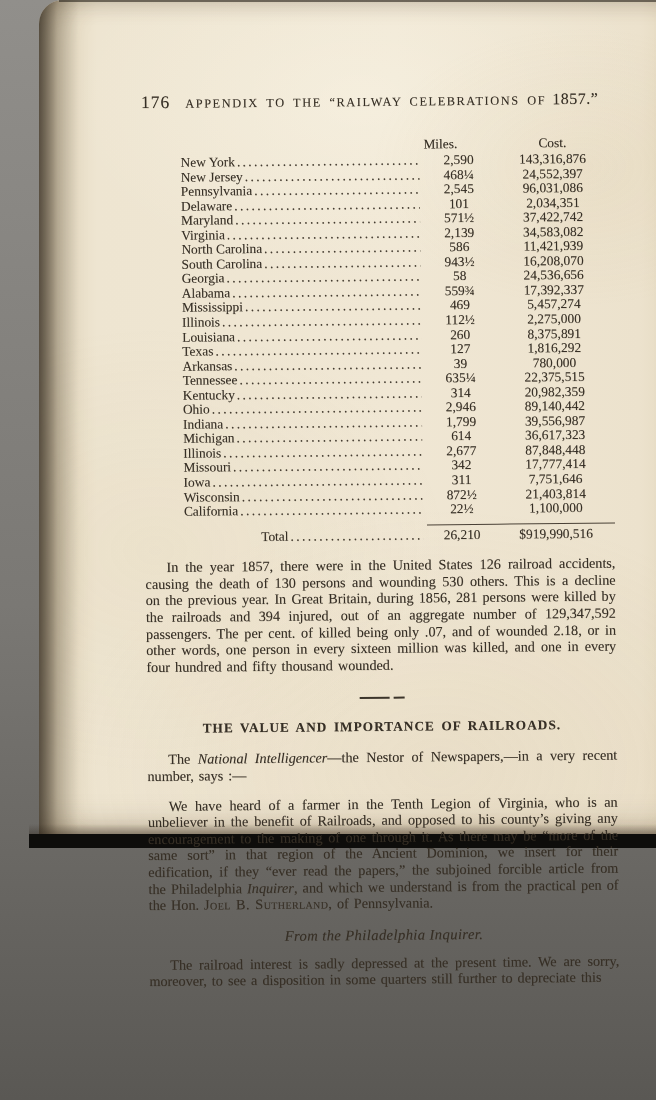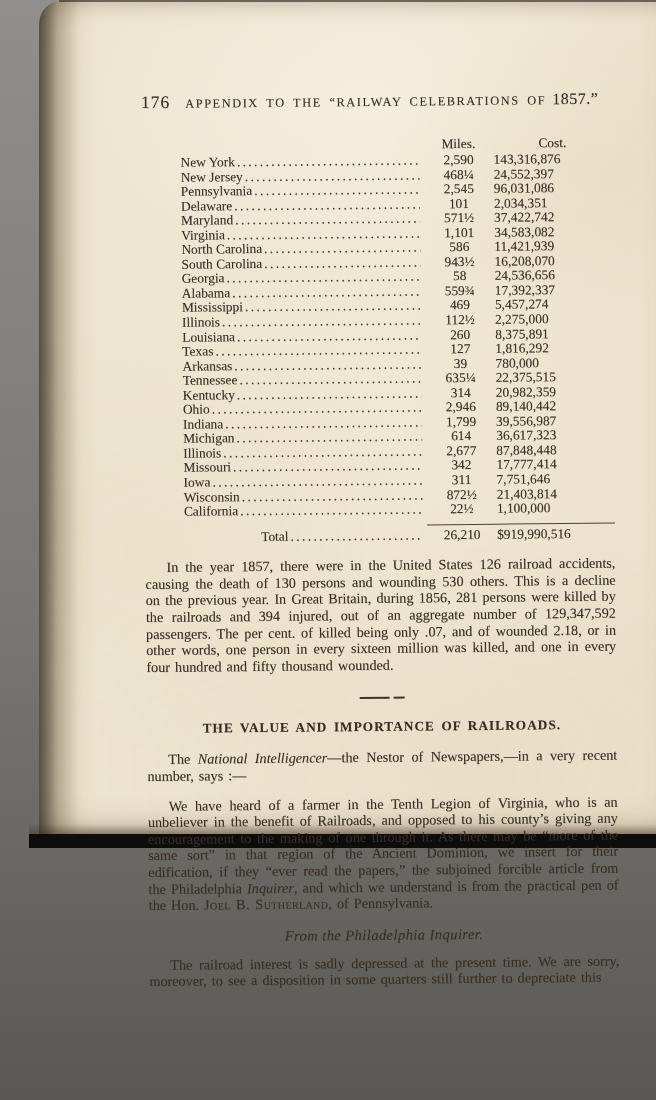--- a/index.html
+++ b/index.html
@@ -38,29 +38,29 @@
 
   .pg-header{display:flex;align-items:baseline;}
   .pg-num{font-size:17.5px;letter-spacing:1px;}
   .pg-title{font-size:12.3px;letter-spacing:1.6px;word-spacing:3px;margin-left:15px;white-space:nowrap;}
   .pg-year{font-size:16px;letter-spacing:0.5px;margin-left:6px;white-space:nowrap;}
 
   
   .rr-table{margin-top:26px;font-size:13.4px;}
   .thead{display:flex;line-height:15px;margin-bottom:2px;}
   .thead .sp{flex:1;}
-  .th-miles{width:70px;text-align:center;}
+  .th-miles{width:70px;}
   .th-cost{width:118px;text-align:center;}
   .trow{display:flex;line-height:14.55px;align-items:baseline;}
   .tstate{white-space:nowrap;padding-left:39px;}
   .dots{flex:1;overflow:hidden;white-space:nowrap;margin:0 4px 0 2px;color:#443c31;}
   .dots::after{content:"...........................................................................................";
     letter-spacing:2.4px;}
   .tmiles{width:70px;text-align:center;white-space:nowrap;}
-  .tcost{width:118px;text-align:left;white-space:nowrap;}
+  .tcost{width:118px;text-align:center;white-space:nowrap;}
   .trow-total{margin-top:7px;}
   .trow-total .tstate{padding-left:116px;}
   .trow-total .tmiles,.trow-total .tcost{border-top:1.4px solid #4a4136;padding-top:3px;}
 
   
   .para{font-size:14.2px;line-height:16.6px;text-align:justify;text-indent:21px;
     margin:0;word-spacing:1.5px;}
   .p-accidents{margin-top:14px;}
   .divider{margin:24px auto 20px;display:flex;justify-content:center;align-items:center;gap:4px;}
   .divider .d1{width:30px;height:2px;background:#3c352b;}
@@ -124,21 +124,21 @@
   </div>
           <div class="trow">
     <span class="tstate">Maryland</span>
     <span class="dots"></span>
     <span class="tmiles">571½</span>
     <span class="tcost">37,422,742</span>
   </div>
           <div class="trow">
     <span class="tstate">Virginia</span>
     <span class="dots"></span>
-    <span class="tmiles">1,101</span>
+    <span class="tmiles">2,139</span>
     <span class="tcost">34,583,082</span>
   </div>
           <div class="trow">
     <span class="tstate">North Carolina</span>
     <span class="dots"></span>
     <span class="tmiles">586</span>
     <span class="tcost">11,421,939</span>
   </div>
           <div class="trow">
     <span class="tstate">South Carolina</span>

